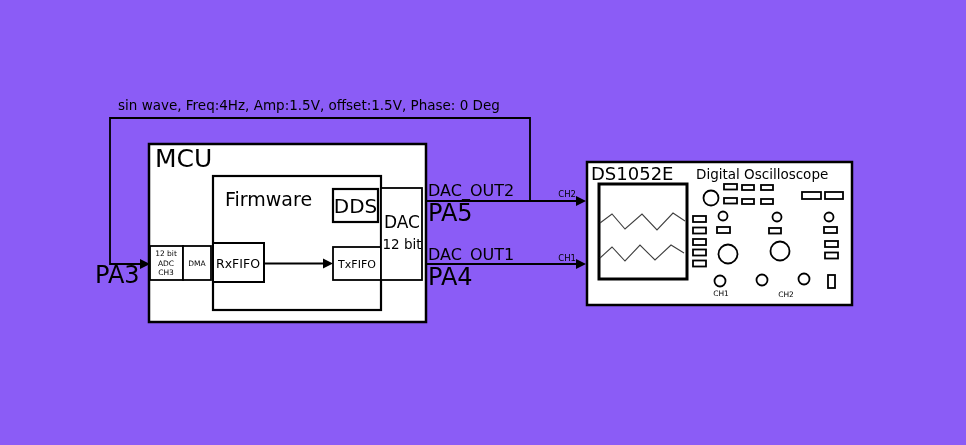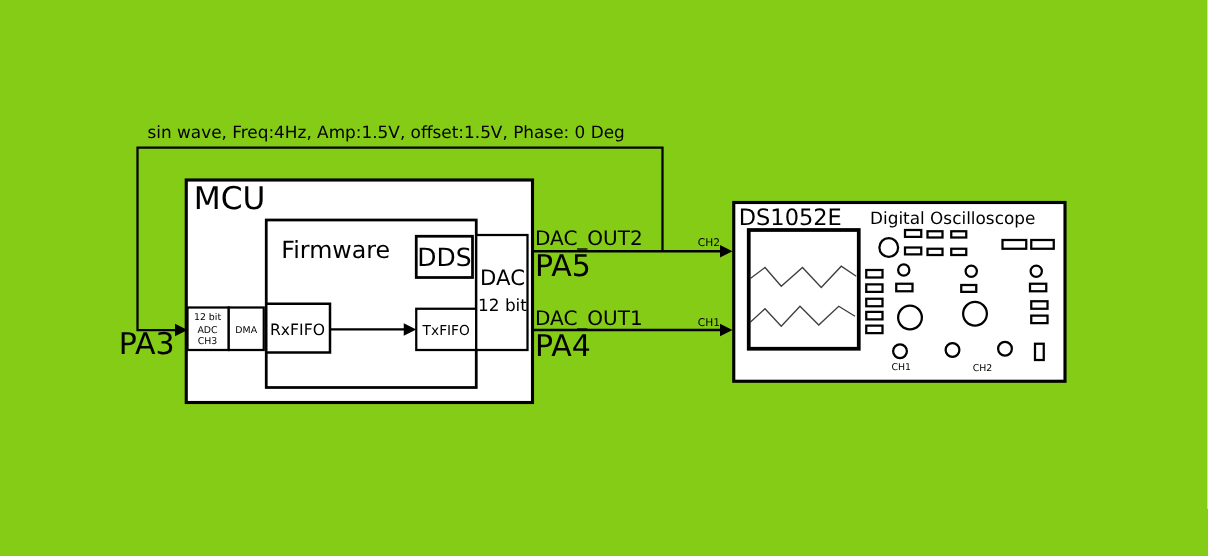--- a/index.html
+++ b/index.html
@@ -1,16 +1,16 @@
 <!DOCTYPE html>
 <html><head>
 <meta charset="utf-8">
 <style>
   html,body{margin:0;padding:0;background:#ffffff;}
-  .canvas{position:relative;width:966px;height:445px;background:#84cc16;overflow:hidden;
+  .canvas{position:relative;width:966px;height:445px;background:#8b5cf6;overflow:hidden;
           font-family:"DejaVu Sans", sans-serif;}
   svg{display:block;}
   svg text{fill:#000000;font-family:"DejaVu Sans", sans-serif;}
   .box{fill:#ffffff;stroke:#000000;}
   .wire{stroke:#000000;fill:none;}
   .arrow{fill:#000000;stroke:none;}
   .ctrl{fill:#ffffff;stroke:#000000;stroke-width:1.8;}
   .wave{fill:none;stroke:#3f3f3f;stroke-width:1.1;}
 </style>
 </head>

